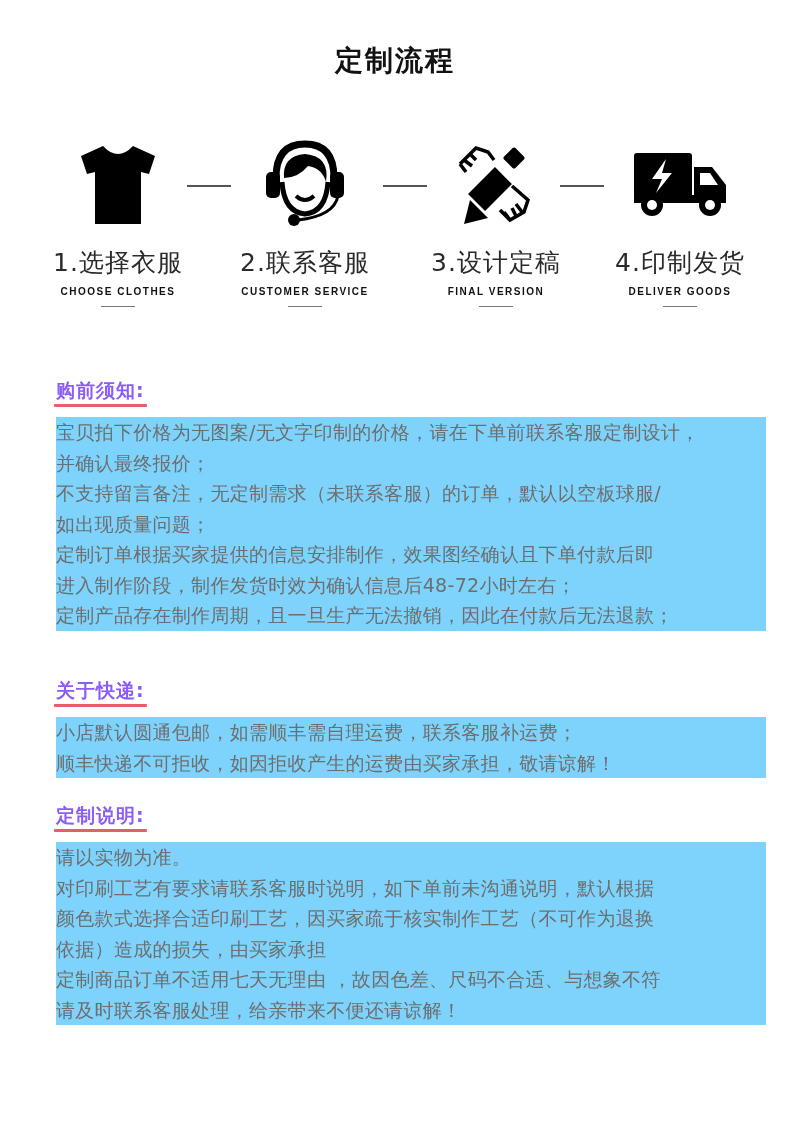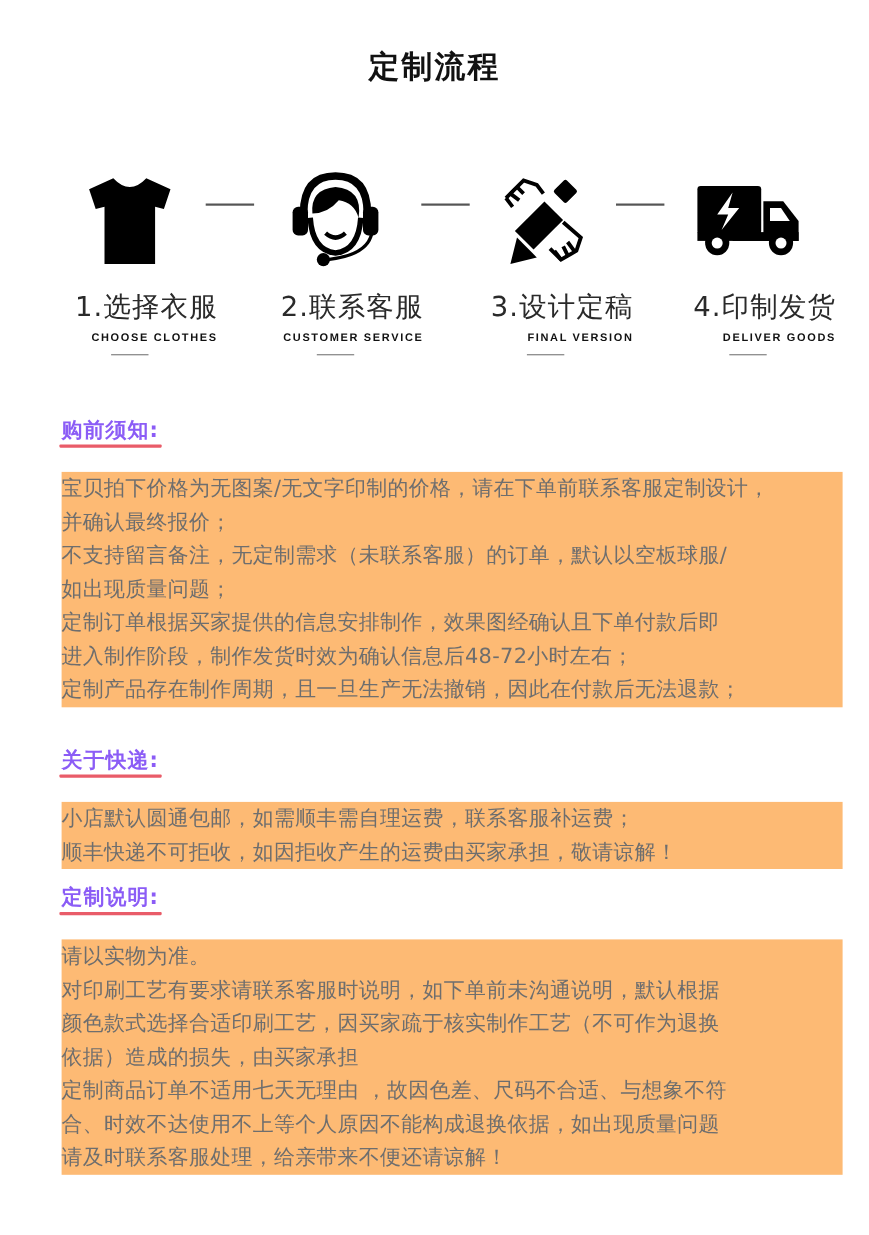--- a/index.html
+++ b/index.html
@@ -6,21 +6,21 @@
     body {
       width: 790px; height: 1123px; background: #ffffff; position: relative; overflow: hidden;
       font-family: "DejaVu Sans", "Liberation Sans", sans-serif; color: #666;
     }
     .title {
       position: absolute; left: 0; top: 42px; width: 790px; text-align: center;
       font-size: 28px; font-weight: bold; color: #111; letter-spacing: 2px;
       font-family: "DejaVu Sans", sans-serif;
     }
     .steps { position: absolute; left: 0; top: 138px; width: 790px; height: 200px; }
-    .step { position: absolute; top: 16px; width: 160px; text-align: right; }
+    .step { position: absolute; top: 0; width: 160px; text-align: center; }
     .step .icon { height: 92px; display: flex; align-items: center; justify-content: center; }
     .step .cn {
       margin-top: 16px; font-size: 25px; color: #2a2a2a; letter-spacing: 1px;
       font-family: "DejaVu Sans", sans-serif; white-space: nowrap;
     }
     .step .en {
       margin-top: 7px; font-size: 10px; font-weight: bold; color: #111;
       letter-spacing: 1.5px; font-family: Liberation Sans, sans-serif; white-space: nowrap;
     }
     .step .dash { margin: 9px auto 0; width: 34px; height: 1px; background: #777; }
@@ -28,21 +28,21 @@
 
     .section { position: absolute; left: 56px; width: 710px; }
     .heading {
       display: inline-block; font-size: 19px; font-weight: bold; color: #8b5cf6;
       position: relative; padding-bottom: 1px; letter-spacing: 1px;
     }
     .heading::after {
       content: ""; position: absolute; left: -2px; right: -2px; bottom: -2px; height: 3px;
       background: #e5404f; opacity: 0.85; border-radius: 1px;
     }
-    .lines { margin-top: 24px; background: #fdba74; }
+    .lines { margin-top: 12px; background: #7dd3fc; }
     .line {
       font-size: 19px; line-height: 30.5px; color: #6e6e6e; white-space: nowrap;
       letter-spacing: 0.3px;
     }
   </style>
 </head>
 <body>
 
 <div class="title">定制流程</div>
 
@@ -143,16 +143,15 @@
 </div>
 
 <div class="section" style="top:803px;">
   <div class="heading">定制说明:</div>
   <div class="lines">
     <div class="line">请以实物为准。</div>
     <div class="line">对印刷工艺有要求请联系客服时说明，如下单前未沟通说明，默认根据</div>
     <div class="line">颜色款式选择合适印刷工艺，因买家疏于核实制作工艺（不可作为退换</div>
     <div class="line">依据）造成的损失，由买家承担</div>
     <div class="line">定制商品订单不适用七天无理由 ，故因色差、尺码不合适、与想象不符</div>
-    <div class="line">合、时效不达使用不上等个人原因不能构成退换依据，如出现质量问题</div>
     <div class="line">请及时联系客服处理，给亲带来不便还请谅解！</div>
   </div>
 </div>
 
 </body></html>

